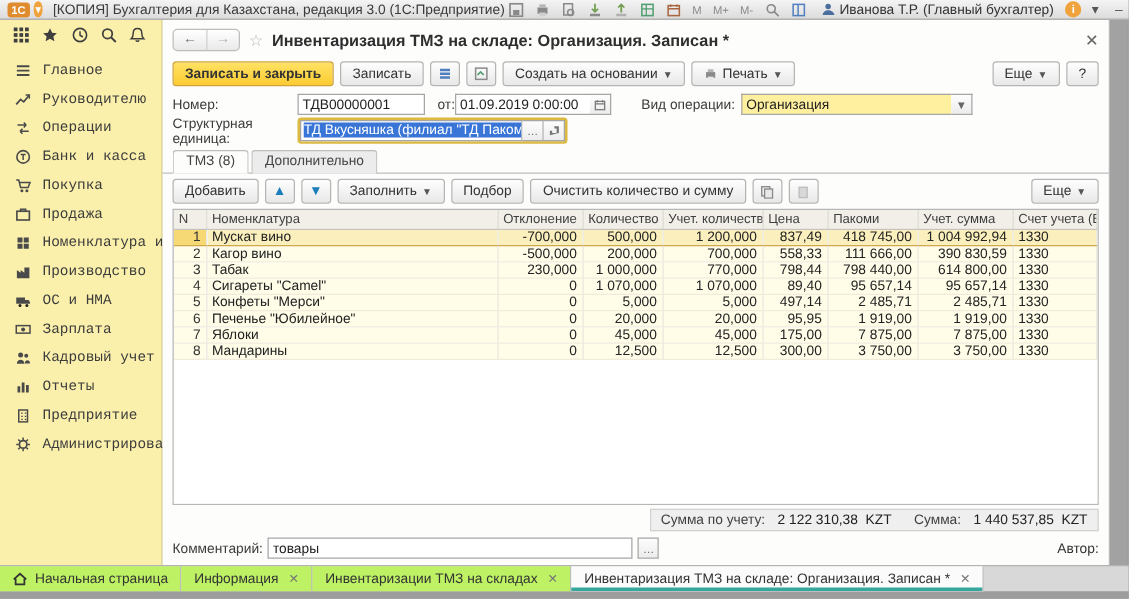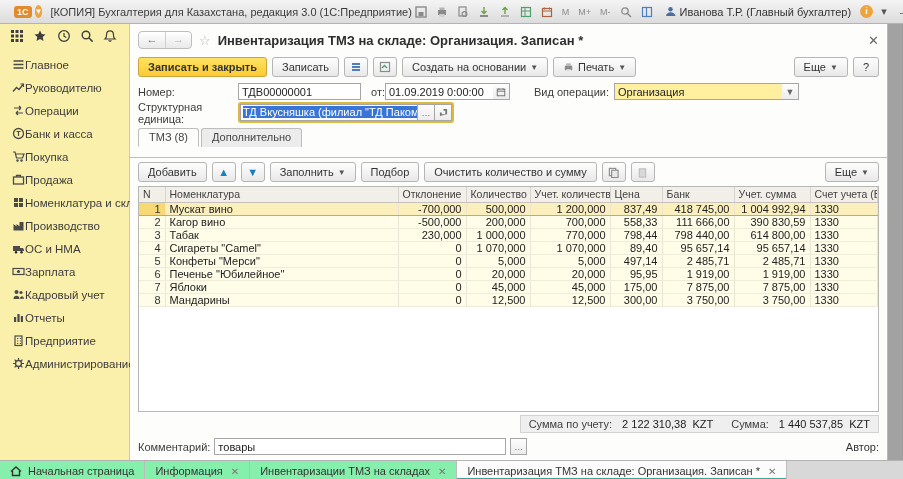--- a/index.html
+++ b/index.html
@@ -1,21 +1,21 @@
 <!DOCTYPE html>
 <html><head>
 <meta charset="utf-8">
 <style>
   * { margin:0; padding:0; box-sizing:border-box; }
   html,body { width:903px; height:479px; overflow:hidden;
     font-family:"Liberation Sans", sans-serif; font-size:11px; color:#333; background:#9d9d9d; }
   svg { display:block; }
 
   
-  .titlebar { height:24px; display:flex; align-items:center; padding:0 14px;
+  .titlebar { height:16px; display:flex; align-items:center; padding:0 6px;
     background:linear-gradient(#f4f4f4,#dcdcdc); border-bottom:1px solid #b3b3b3; }
   .logo1c { color:#fff; background:#e08b2d; border-radius:3px; font-weight:bold; font-size:9px;
     padding:1px 3px; margin-right:3px; }
   .logo-drop { width:13px; height:13px; border-radius:50%; background:#f0a23c; color:#fff;
     font-size:8px; line-height:13px; text-align:center; margin-right:8px; }
   .tb-title { font-size:11px; color:#3a3a3a; flex:0 1 auto; white-space:nowrap; }
   .tb-right { margin-left:auto; display:flex; align-items:center; gap:3px; }
   .tb-btn { width:18px; height:16px; display:flex; align-items:center; justify-content:center;
     border-radius:2px; color:#777; }
   .tb-btn.textbtn { width:auto; padding:0 3px; font-size:9px; color:#8a8a8a; }
@@ -25,21 +25,21 @@
   .winctl { color:#555; font-size:11px; width:16px; text-align:center; }
 
   
   .workspace { display:flex; height:436px; }
 
   
   .sidebar { width:130px; background:#fbf0ab; border-right:1px solid #d9cd8a; display:flex; flex-direction:column; }
   .side-top { display:flex; align-items:center; justify-content:space-between; padding:5px 12px 4px 10px; }
   .side-top .sicon { color:#3f3f3f; }
   .side-menu { padding-top:6px; }
-  .side-item { display:flex; align-items:center; padding:5px 4px 5px 12px; cursor:pointer; }
+  .side-item { display:flex; align-items:center; gap:9px; padding:5px 4px 5px 12px; cursor:pointer;font-family:Liberation Mono, monospace; }
   .side-item .mi { width:13px; height:13px; flex:0 0 13px; }
   .side-item .ml { font-size:11.5px; color:#3c3c3c; white-space:nowrap; }
 
   
   .form { width:758px; background:#fdfdfc; display:flex; flex-direction:column; border-right:1px solid #b9b9b9; }
   .form-header { height:30px; display:flex; align-items:center; gap:7px; padding:2px 8px 0 8px; }
   .navgrp { display:flex; border:1px solid #bdbdbd; border-radius:4px; background:linear-gradient(#fff,#e9e9e9); }
   .navbtn { width:26px; height:16px; text-align:center; line-height:15px; color:#6b6b6b; }
   .navbtn + .navbtn { border-left:1px solid #cfcfcf; color:#b0b0b0; }
   .star-o { color:#b9b9b9; font-size:13px; }
@@ -65,21 +65,21 @@
   .minibtn { width:17px; height:17px; border:1px solid #a6a6a6; border-left:none;
     background:linear-gradient(#fdfdfd,#ececec); display:flex; align-items:center; justify-content:center;
     color:#666; font-size:9px; }
   .yellowfield { background:#fff0a0; }
   .focusring { display:flex; border:2px solid #dcb93f; border-radius:3px; }
   .selfield { width:178px; height:17px; border:1px solid #a6a6a6; background:#fff; padding:1px 2px;
     overflow:hidden; white-space:nowrap; }
   .selfield span { background:#3875d7; color:#fff; }
 
   
-  .tabstrip { display:flex; padding:4px 8px 11px 8px; border-bottom:1px solid #bdbdbd; gap:2px; }
+  .tabstrip { display:flex; padding:4px 8px 0 8px; border-bottom:1px solid #bdbdbd; gap:2px; }
   .ptab { padding:2px 10px 3px 10px; border:1px solid #bdbdbd; border-bottom:none;
     border-radius:3px 3px 0 0; background:#ececec; color:#444; position:relative; top:1px; }
   .ptab.active { background:#fdfdfc; font-weight:normal; border-bottom:1px solid #fdfdfc; }
 
   
   .tablebar { display:flex; align-items:center; gap:5px; padding:4px 8px; }
   .arrbtn { color:#1d7ebc; font-size:11px; }
 
   
   .grid { flex:1; margin:0 8px; border:1px solid #b7b7b7; background:#fff; display:flex; flex-direction:column; overflow:hidden; }
@@ -108,21 +108,21 @@
   .comment-inp { width:292px; }
   .author { margin-left:auto; display:flex; gap:4px; white-space:nowrap; }
   .author a { color:#3b66b0; text-decoration:underline; }
 
   
   .right-strip { width:14px; background:#a2a2a2; }
 
   
   .bottombar { height:21px; background:#d8d8d8; border-top:1px solid #b3b3b3; display:flex; align-items:stretch; }
   .wtab { display:flex; align-items:center; gap:6px; padding:0 10px; border-right:1px solid #bcbcbc;
-    font-size:11px; color:#333; white-space:nowrap; background:#86efac; }
+    font-size:11px; color:#333; white-space:nowrap; background:#bef264; }
   .wtab.active { background:#fbfbfb; box-shadow:inset 0 -3px 0 #35a79c; }
   .wtab .closex { color:#777; font-size:10px; margin-left:2px; }
 </style>
 </head>
 <body>
 
 <div>
 
   <div class="titlebar">
     <span class="logo1c">1С</span>
@@ -429,21 +429,21 @@
           <span class="btn">
               <span>Еще</span>
               <span class="caret">▼</span>
             </span>
           <span class="btn">?</span>
         </span>
       </div>
 
       <div class="fieldrow">
         <span class="flabel" style="width:100px">Номер:</span>
-        <input class="inp" style="width: 123px;" value="ТДВ00000001">
+        <input class="inp" style="width: 102px;" value="ТДВ00000001">
         <span class="flabel" style="margin-left:10px">от:</span>
         <span class="dategrp" style="margin-left:0">
           <input class="inp" style="width: 108px; border-right: none;" value="01.09.2019 0:00:00">
           <span class="minibtn">
               <svg width="10" height="10" viewBox="0 0 12 12">
                 <rect x="1.5" y="2.5" width="9" height="8" fill="none" stroke="#777" stroke-width="1.2"></rect>
                 <path d="M1.5 5h9M3.5 1.5v2M8.5 1.5v2" stroke="#777" stroke-width="1.2"></path>
               </svg>
             </span>
         </span>
@@ -519,21 +519,21 @@
               <col>
           </colgroup>
           <thead>
             <tr>
               <th>N</th>
               <th>Номенклатура</th>
               <th class="num" style="text-align:left">Отклонение</th>
               <th style="text-align:left">Количество</th>
               <th>Учет. количество</th>
               <th>Цена</th>
-              <th>Банк</th>
+              <th>Пакоми</th>
               <th>Учет. сумма</th>
               <th>Счет учета (БУ)</th>
             </tr>
           </thead>
           <tbody>
               <tr class="row selected">
                 <td class="lineno">1</td>
                 <td>Мускат вино</td>
                 <td class="num">-700,000</td>
                 <td class="num">500,000</td>

